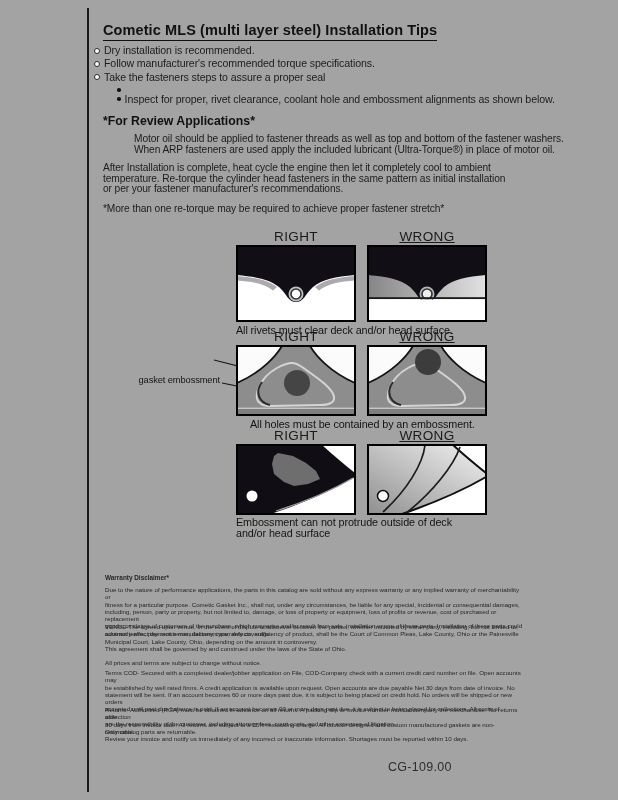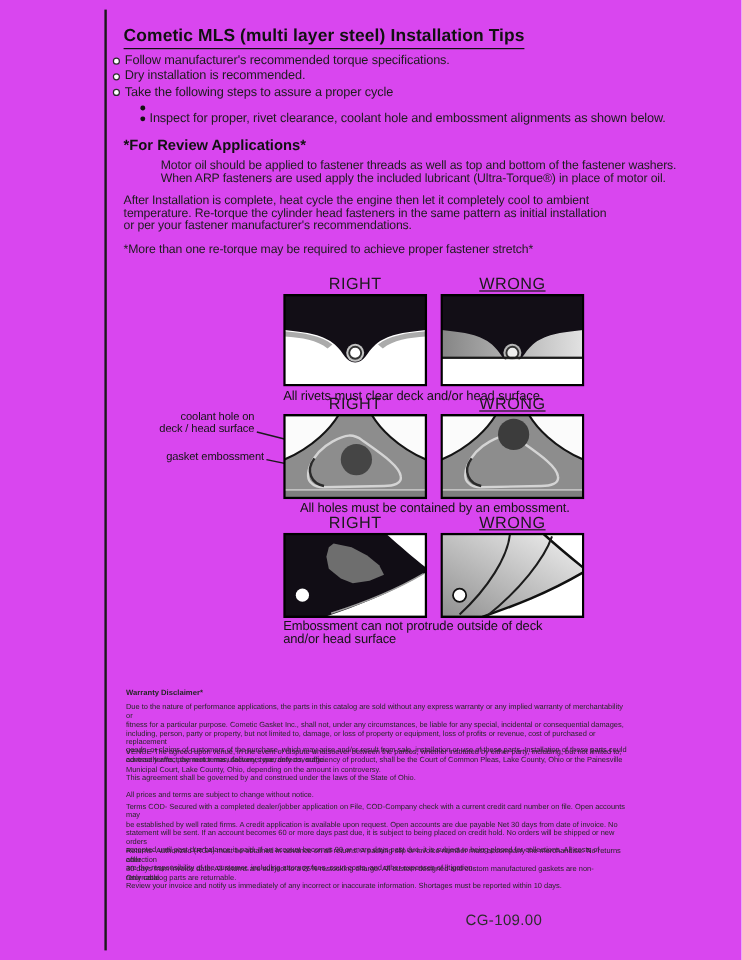--- a/index.html
+++ b/index.html
@@ -1,16 +1,16 @@
 <!DOCTYPE html>
 <html><head>
 <meta charset="utf-8">
 <style>
   html,body{margin:0;padding:0;background:#fff;}
-  .page{position:relative;width:618px;height:800px;background:#d946ef;overflow:hidden;
+  .page{position:relative;width:618px;height:800px;background:#a3a3a3;overflow:hidden;
         font-family:"Liberation Sans", sans-serif;color:#1c1c1c;}
   .left-rule{position:absolute;left:87px;top:8px;width:1.5px;height:784px;background:#1a1a1a;}
 
   .title{position:absolute;left:103px;top:22px;margin:0;font-size:14.5px;font-weight:bold;
          color:#111;border-bottom:1.6px solid #111;padding-bottom:2px;letter-spacing:.1px;}
 
   .bullets{position:absolute;left:94px;top:45px;font-size:10.6px;color:#1c1c1c;}
   .b-row{display:flex;align-items:flex-start;margin-bottom:2.6px;}
   .b-row.sub{margin-left:23px;}
   .b-open{width:4px;height:4px;border:1px solid #2a2a2a;border-radius:50%;margin:2.5px 4px 0 0;flex:none;background:#fff;}
@@ -59,29 +59,29 @@
 <body>
 
 <div class="page">
   <div class="left-rule"></div>
 
   <h1 class="title">Cometic MLS (multi layer steel) Installation Tips</h1>
 
   <div class="bullets">
     <div class="b-row">
       <span class="b-open"></span>
-      <span class="b-text">Follow manufacturer's recommended torque specifications.</span>
+      <span class="b-text">Dry installation is recommended.</span>
     </div>
     <div class="b-row">
       <span class="b-open"></span>
-      <span class="b-text">Dry installation is recommended.</span>
+      <span class="b-text">Follow manufacturer's recommended torque specifications.</span>
     </div>
     <div class="b-row">
       <span class="b-open"></span>
-      <span class="b-text">Take the following steps to assure a proper cycle</span>
+      <span class="b-text">Take the fasteners steps to assure a proper seal</span>
     </div>
     <div class="b-row sub">
       <span class="b-dot"></span>
     </div>
     <div class="b-row sub">
       <span class="b-dot"></span>
       <span class="b-text">Inspect for proper, rivet clearance, coolant hole and embossment alignments as shown below.</span>
     </div>
   </div>
 
@@ -125,22 +125,20 @@
       <rect x="1" y="54.5" width="118" height="21.5" fill="#ffffff"></rect>
       <rect x="1" y="1" width="118" height="75" fill="none" stroke="#000000" stroke-width="2"></rect>
     </svg>
   </div>
 
   <div class="cap cap1">All rivets must clear deck and/or head surface.</div>
 
   <div class="dlabel cl lr2">RIGHT</div>
   <div class="dlabel cr lr2">WRONG</div>
 
-  <div class="anno anno1">coolant hole on
-deck / head surface</div>
   <div class="anno anno2">gasket embossment</div>
   <svg class="leader-svg" width="200" height="65">
     <line x1="99" y1="20" x2="178" y2="40" stroke="#1a1a1a" stroke-width="1.2"></line>
     <line x1="107" y1="43" x2="146" y2="51" stroke="#1a1a1a" stroke-width="1.2"></line>
   </svg>
 
   <div class="panel pc1 pr2">
     <svg viewBox="0 0 120 71">
       <rect x="1" y="1" width="118" height="69" fill="#8d8d8d"></rect>
       <path d="M1,1 H46 C40,11 26,27 1,38 Z" fill="#fbfbfb"></path>

